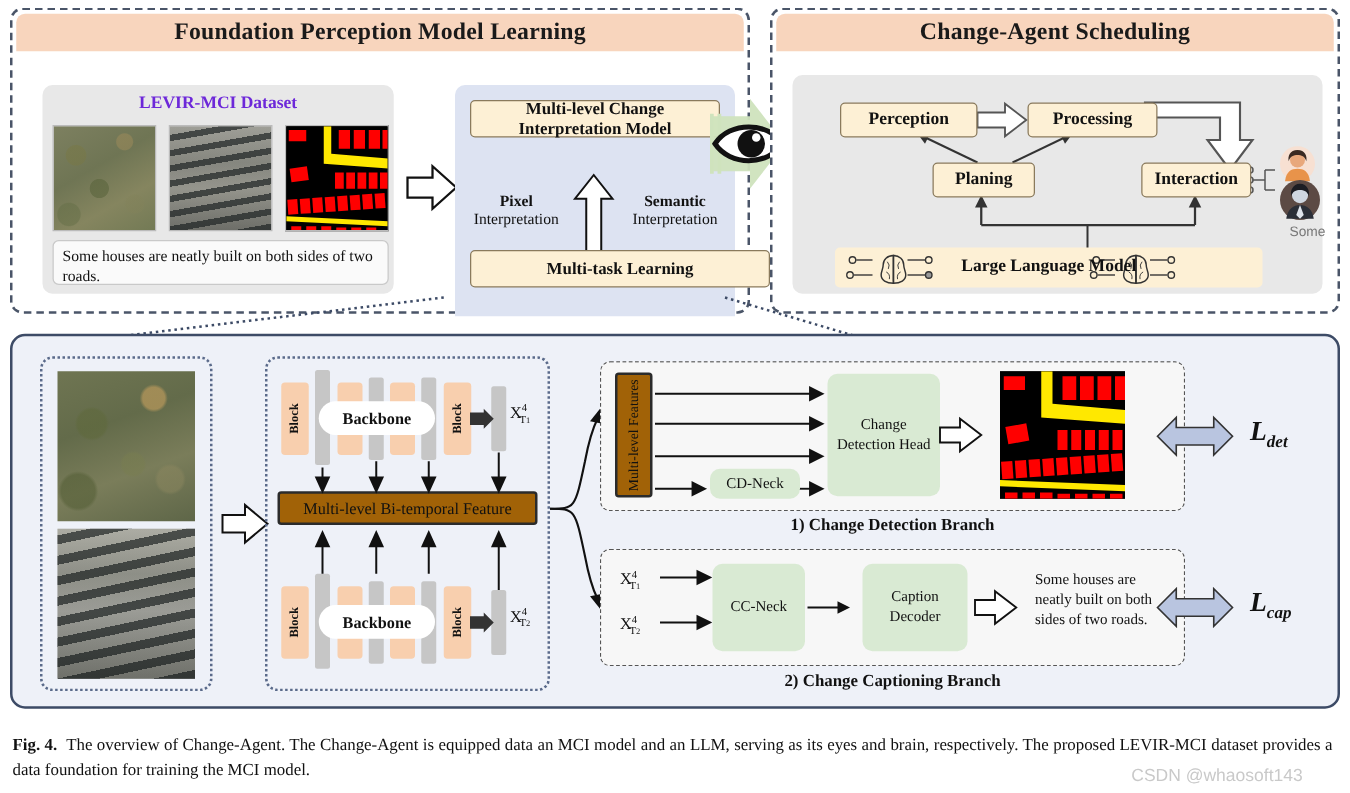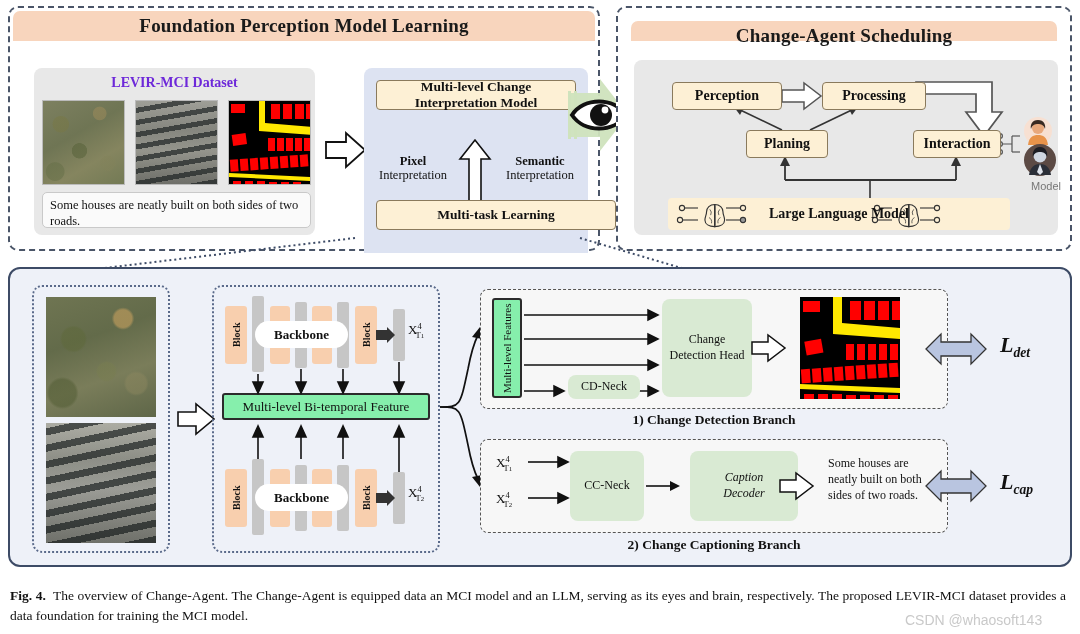--- a/index.html
+++ b/index.html
@@ -38,21 +38,21 @@
   .dashed-box{position:absolute;border:1.6px dashed #555;border-radius:8px;box-sizing:border-box;background:#f7f7f7;}
 
   .peach{position:absolute;background:#f8cfae;border-radius:3px;}
   .grayblk{position:absolute;background:#c6c6c6;border-radius:2px;}
   .vtext{position:absolute;writing-mode:vertical-rl;transform:rotate(180deg);
          font-weight:bold;color:#111;display:flex;align-items:center;justify-content:center;}
   .vtext-n{position:absolute;writing-mode:vertical-rl;transform:rotate(180deg);
          color:#111;display:flex;align-items:center;justify-content:center;text-align:center;}
   .wbox{position:absolute;background:#fff;border-radius:16px;display:flex;align-items:center;
         justify-content:center;font-weight:bold;color:#111;}
-  .obox{position:absolute;background:#86efac;border:2px solid #2b2b2b;border-radius:3px;
+  .obox{position:absolute;background:#a16207;border:2px solid #2b2b2b;border-radius:3px;
         display:flex;align-items:center;justify-content:center;color:#111;box-sizing:border-box;}
   .greenbox{position:absolute;background:#d9ead3;border-radius:8px;display:flex;align-items:center;
             justify-content:center;text-align:center;color:#111;line-height:1.3;}
 
   .branch-label{position:absolute;text-align:center;font-weight:bold;color:#111;}
 
   .loss{position:absolute;font-family:"Liberation Serif",serif;font-style:italic;font-weight:bold;color:#111;}
   .loss sub{font-size:.62em;font-style:italic;font-weight:bold;}
 
   .caption{position:absolute;color:#111;line-height:1.45;text-align:justify;}
@@ -157,21 +157,21 @@
   <rect x="2" y="16" width="3" height="48" fill="#cfe3bd"></rect>
   <rect x="8" y="16" width="3" height="48" fill="#cfe3bd"></rect>
   <g>
     <path d="M6 40 C18 22, 48 22, 60 40 C48 58, 18 58, 6 40 Z" fill="#fff" stroke="#111" stroke-width="4"></path>
     <circle cx="35" cy="40" r="11" fill="#111"></circle>
     <circle cx="39" cy="35" r="3.4" fill="#fff"></circle>
   </g>
 </svg>
 
 <div class="panel top-panel" style="left:616px;top:6px;width:456px;height:245px;">
-  <div class="panel-header" style="margin:13px;height:20px;line-height:30px;font-size:19px;">Change-Agent Scheduling</div>
+  <div class="panel-header" style="margin:3px;height:30px;line-height:30px;font-size:19px;">Change-Agent Scheduling</div>
 
   <div class="inner-gray" style="left:16px;top:52px;width:424px;height:175px;">
 
     <svg width="424" height="175" style="left:0;top:0;">
 
       <path d="M148 30 L170 30 L170 23 L187 36 L170 49 L170 42 L148 42 Z" fill="#fff" stroke="#555" stroke-width="1.5"></path>
 
       <path d="M282 22 L358 22 L358 52 L368 52 L350 76 L332 52 L342 52 L342 34 L282 34 Z" fill="#fff" stroke="#555" stroke-width="1.7"></path>
 
       <line x1="148" y1="70" x2="100" y2="47" stroke="#333" stroke-width="1.6"></line>
@@ -216,21 +216,21 @@
         <path d="M6 29 C7 21, 11 19, 16 19 C21 19, 25 21, 26 29 Z" fill="#e8934a"></path>
       </g>
       <g transform="translate(0,26)">
         <circle cx="18" cy="18" r="16" fill="#5c4a44"></circle>
         <circle cx="18" cy="14" r="6.5" fill="#cfd6e0"></circle>
         <path d="M18 5 C12 5, 10 11, 11 15 C12 11, 15 10, 18 10 C21 10, 24 11, 25 15 C26 11, 24 5, 18 5Z" fill="#1d1d23"></path>
         <path d="M7 33 C8 25, 13 22, 18 22 C23 22, 28 25, 29 33 Z" fill="#2b2f38"></path>
         <path d="M18 22 L15 30 L18 33 L21 30 Z" fill="#dfe4ec"></path>
       </g>
     </svg>
-    <div class="users-lbl" style="left:388px;top:120px;width:48px;text-align:center;font-size:11px;">Model</div>
+    <div class="users-lbl" style="left:388px;top:120px;width:48px;text-align:center;font-size:11px;">Some</div>
 
     <div class="cbox" style="left:34px;top:138px;width:342px;height:32px;border:none;background:#fdf0d5;border-radius:4px;justify-content:center;">
       <svg width="342" height="32" style="left:0;top:0;">
         <g transform="translate(32,4) scale(0.82)">
           <path d="M18 3 C12 3, 8 7, 8 12 C8 16, 6 18, 6 22 C6 27, 11 30, 18 30 Z" fill="none" stroke="#333" stroke-width="1.4"></path>
           <path d="M18 3 C24 3, 28 7, 28 12 C28 16, 30 18, 30 22 C30 27, 25 30, 18 30 Z" fill="none" stroke="#333" stroke-width="1.4"></path>
           <line x1="18" y1="5" x2="18" y2="28" stroke="#333" stroke-width="1.1"></line>
           <path d="M12 9 q3 3 1 7" fill="none" stroke="#333" stroke-width="0.9"></path>
           <path d="M24 9 q-3 3 -1 7" fill="none" stroke="#333" stroke-width="0.9"></path>
           <path d="M11 19 q4 2 3 7" fill="none" stroke="#333" stroke-width="0.9"></path>
@@ -471,21 +471,21 @@
 
   <div class="greenbox" style="left:560px;top:182px;width:74px;height:70px;font-size:12px;">
     <span>CC-Neck</span>
   </div>
 
   <svg width="42" height="16" style="left:636px;top:209px;">
     <line x1="0" y1="8" x2="26" y2="8" stroke="#111" stroke-width="1.6"></line>
     <polygon points="34,8 24,3 24,13" fill="#111"></polygon>
   </svg>
 
-  <div class="greenbox" style="left:680px;top:182px;width:76px;height:70px;font-size:12px;padding:0 16px;font-style:italic;">
+  <div class="greenbox" style="left:680px;top:182px;width:76px;height:70px;font-size:12px;padding:0 4px;">
     <span>Caption Decoder</span>
   </div>
 
   <svg width="40" height="30" style="left:768px;top:202px;">
     <path d="M2 9 L18 9 L18 2 L35 15 L18 28 L18 21 L2 21 Z" fill="#fff" stroke="#111" stroke-width="1.5"></path>
   </svg>
 
   <div class="lbl" style="left:818px;top:186px;width:108px;font-size:12px;text-align:left;line-height:1.35;">Some houses are neatly built on both sides of two roads.</div>
 
   <svg width="64" height="48" style="left:914px;top:193px;">

